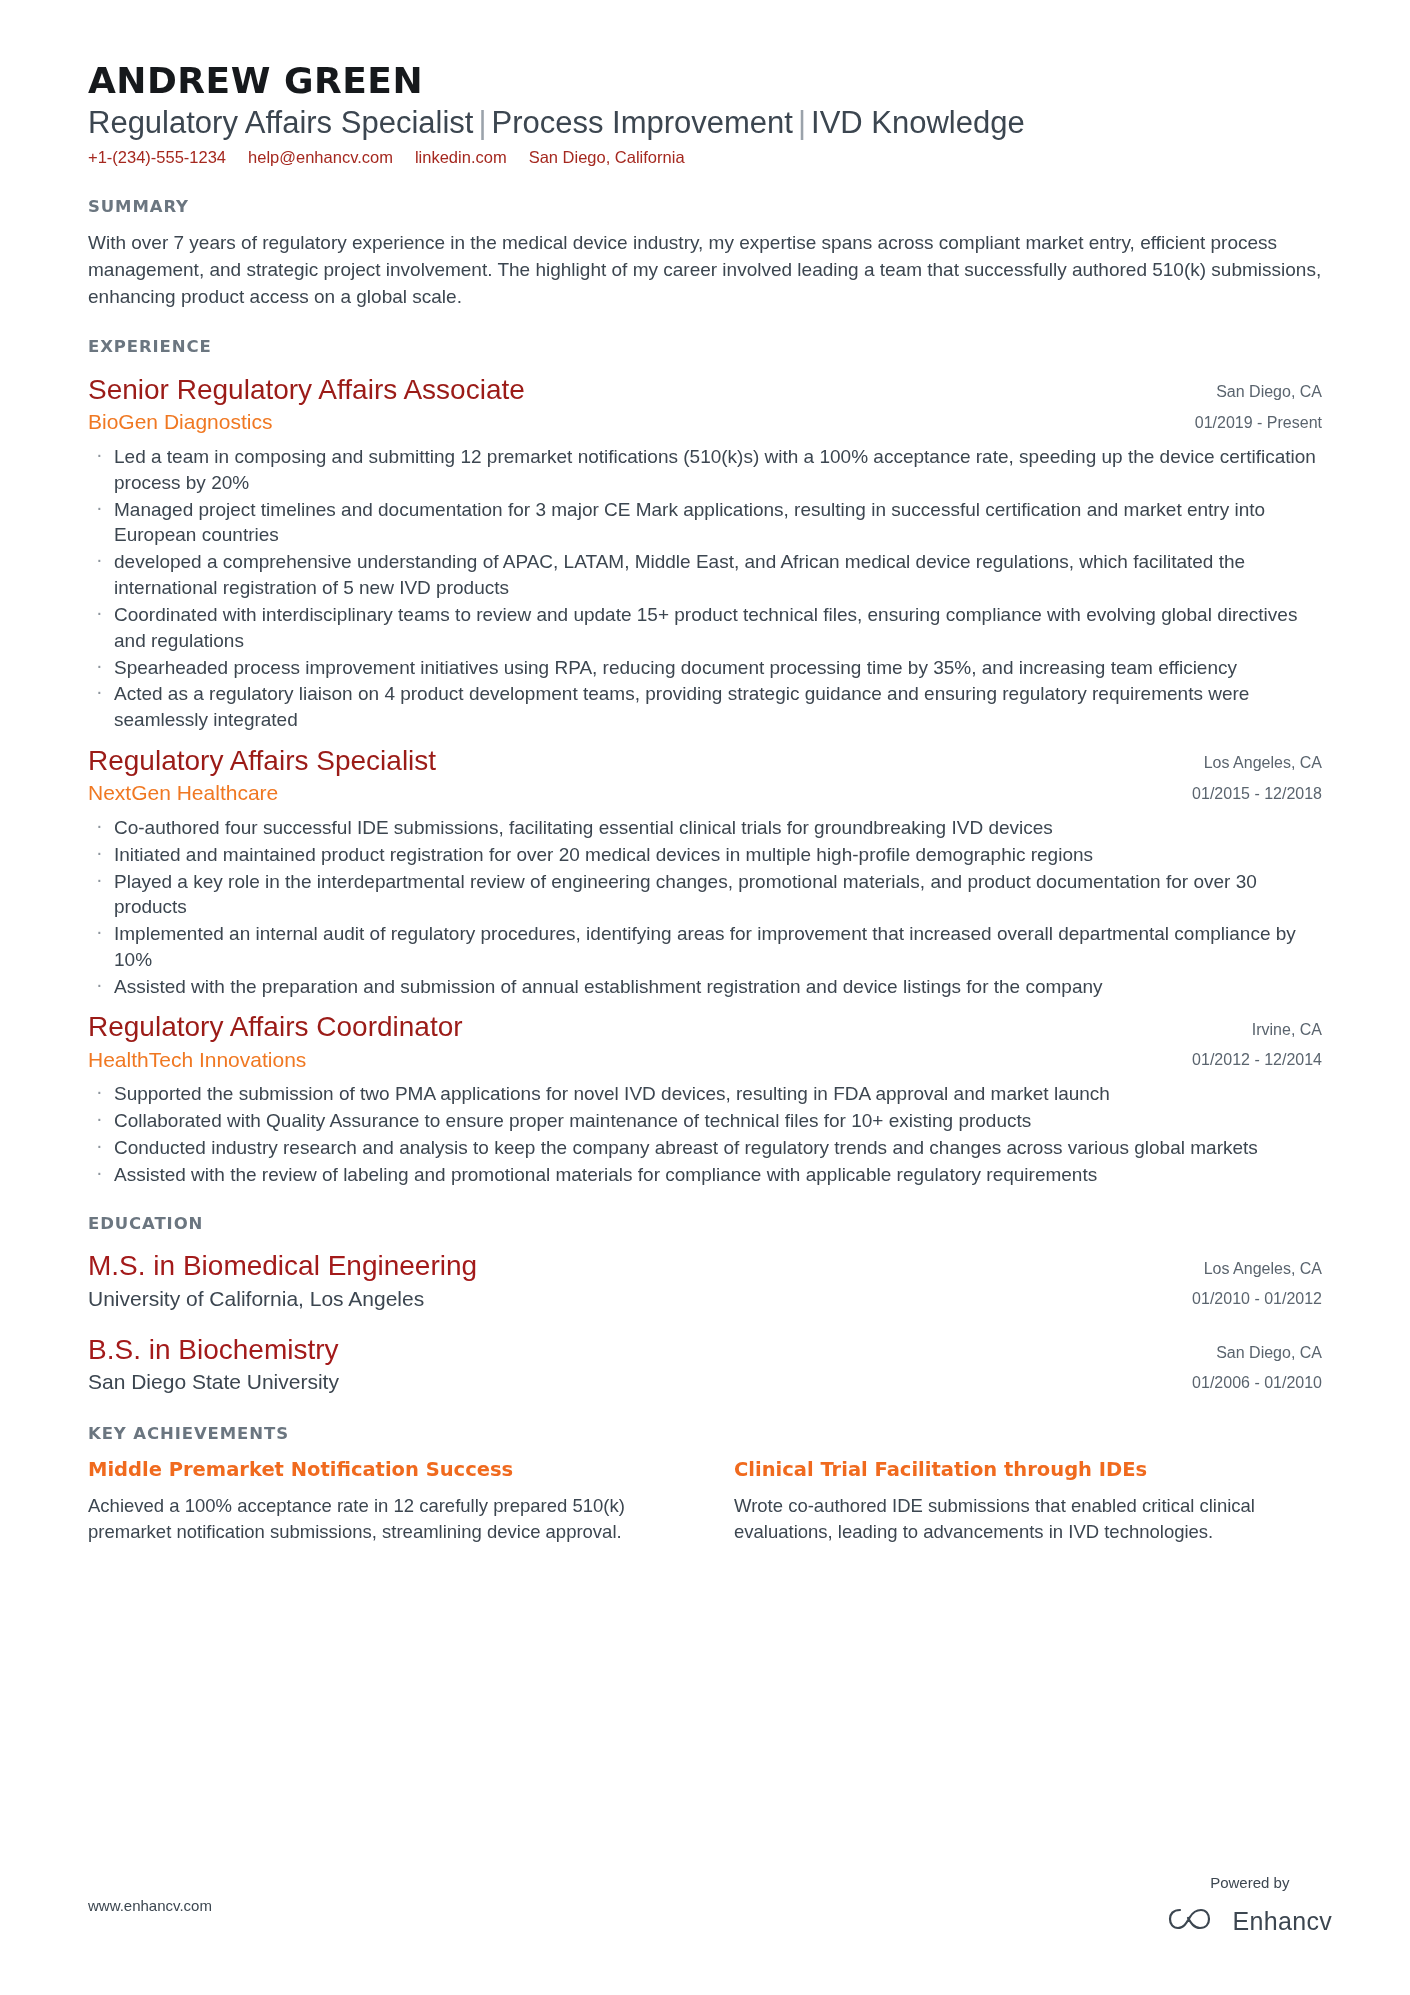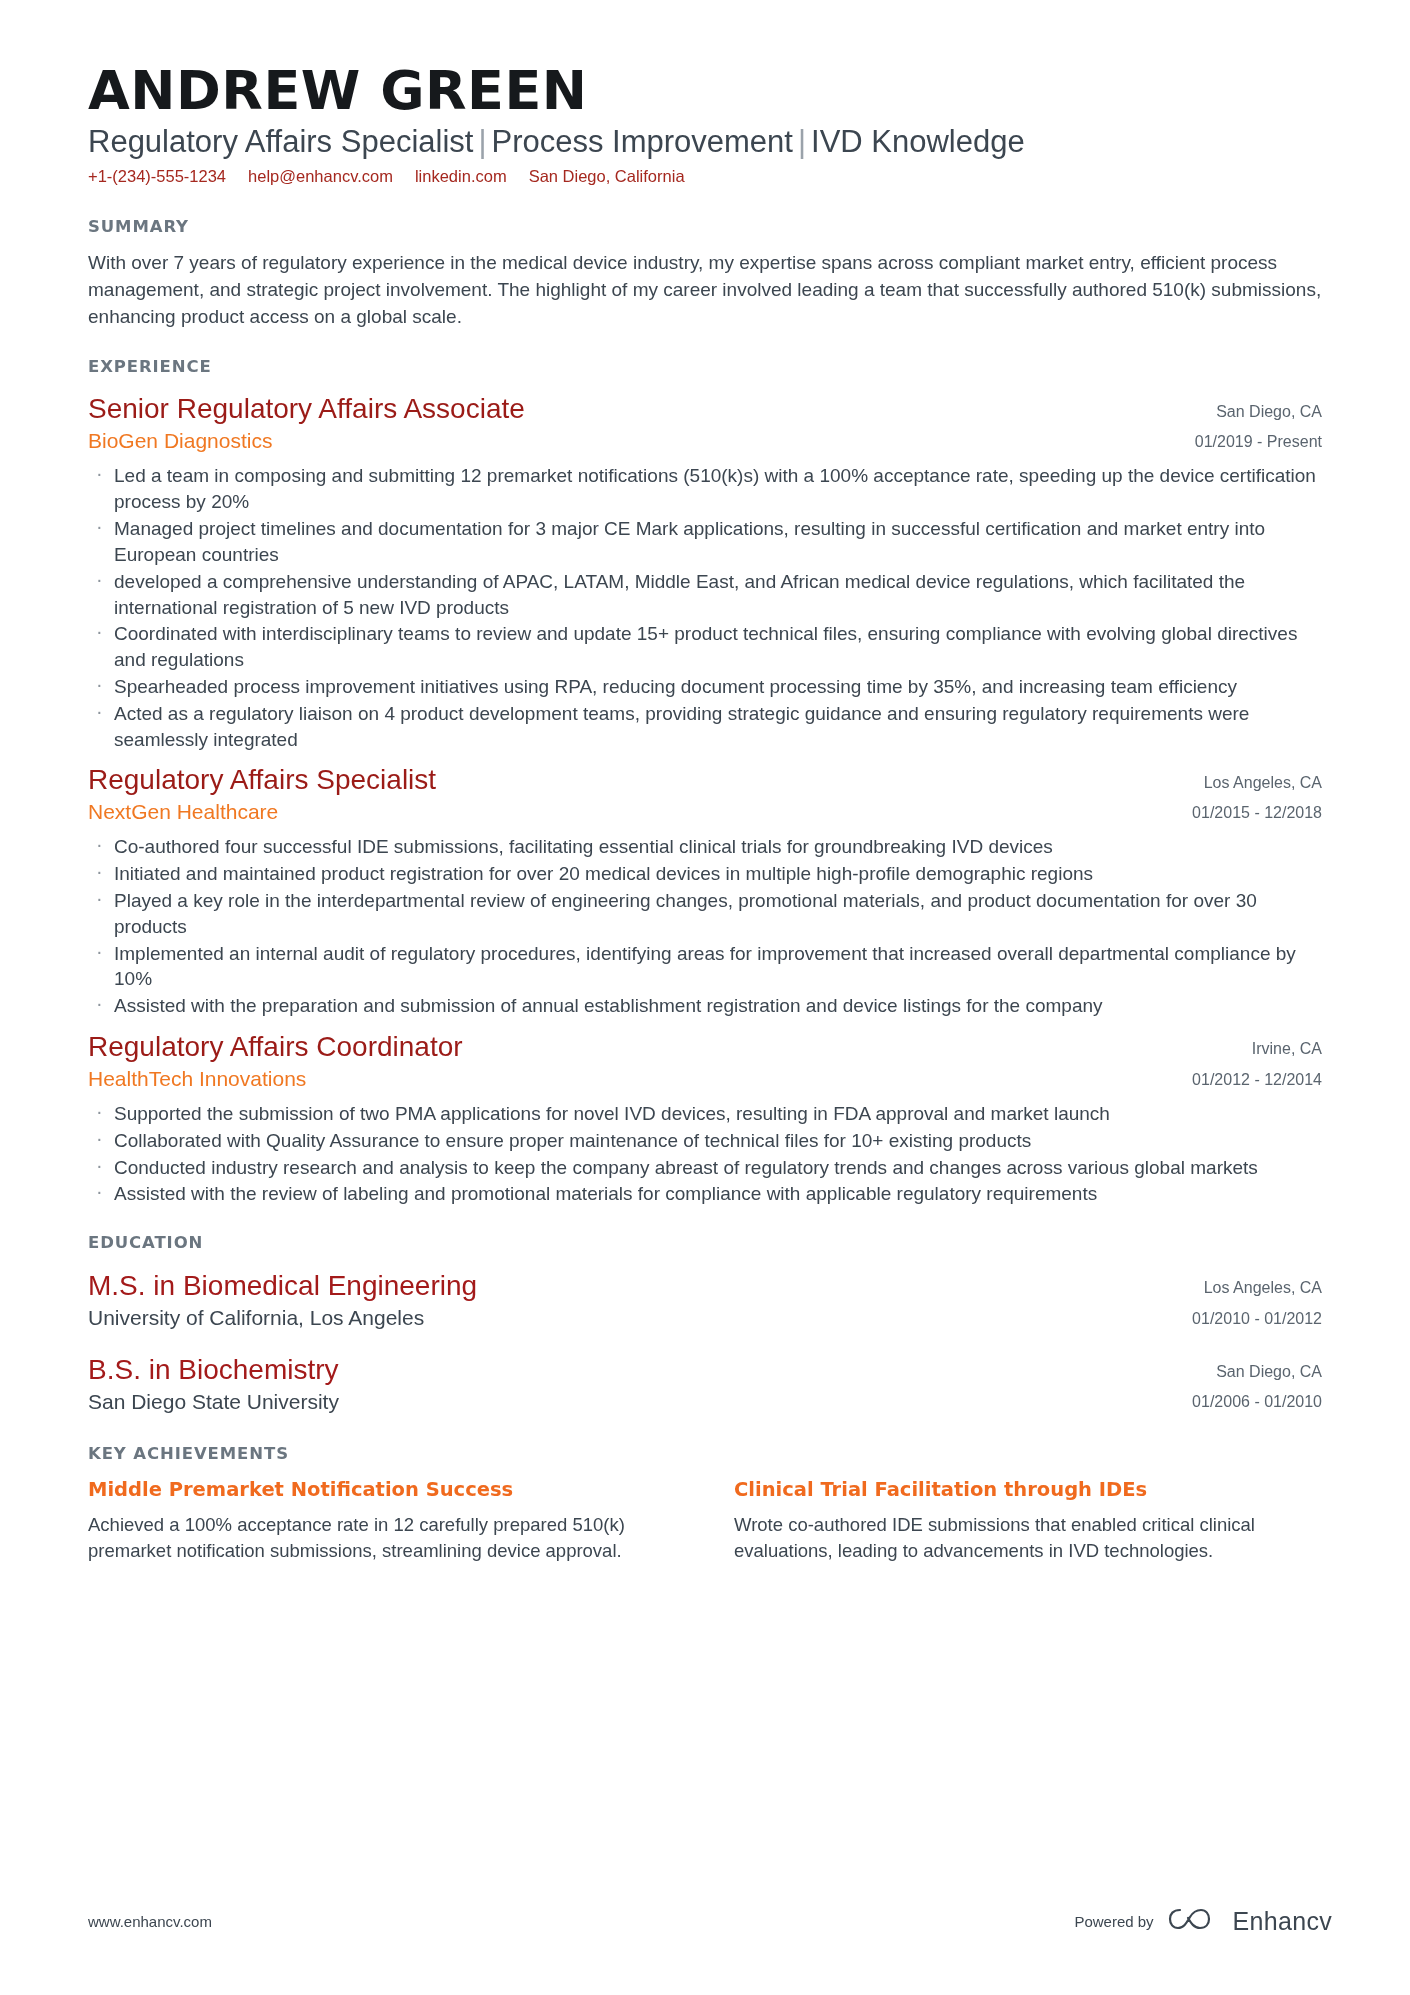--- a/index.html
+++ b/index.html
@@ -18,21 +18,21 @@
     background: #ffffff;
     box-sizing: border-box;
     padding: 62px 88px 0 88px;
     overflow: hidden;
   }
 
   
   .name {
     font-family: "DejaVu Sans", sans-serif;
     font-weight: 700;
-    font-size: 54px;
+    font-size: 36px;
     letter-spacing: 0.5px;
     color: #16191c;
     line-height: 1.08;
     margin: 0 0 4px 0;
     text-transform: uppercase;
   }
   .headline {
     font-size: 31px;
     font-weight: 400;
     color: #3c4650;
@@ -170,20 +170,21 @@
     align-items: center;
   }
   .footer-url {
     font-size: 15px;
     color: #3c4650;
   }
   .footer-right {
     display: flex;
     align-items: center;
     gap: 14px;
+    flex-direction: column;
   }
   .powered {
     font-size: 15px;
     color: #3c4650;
   }
   .brand {
     display: flex;
     align-items: center;
     gap: 21px;
   }

